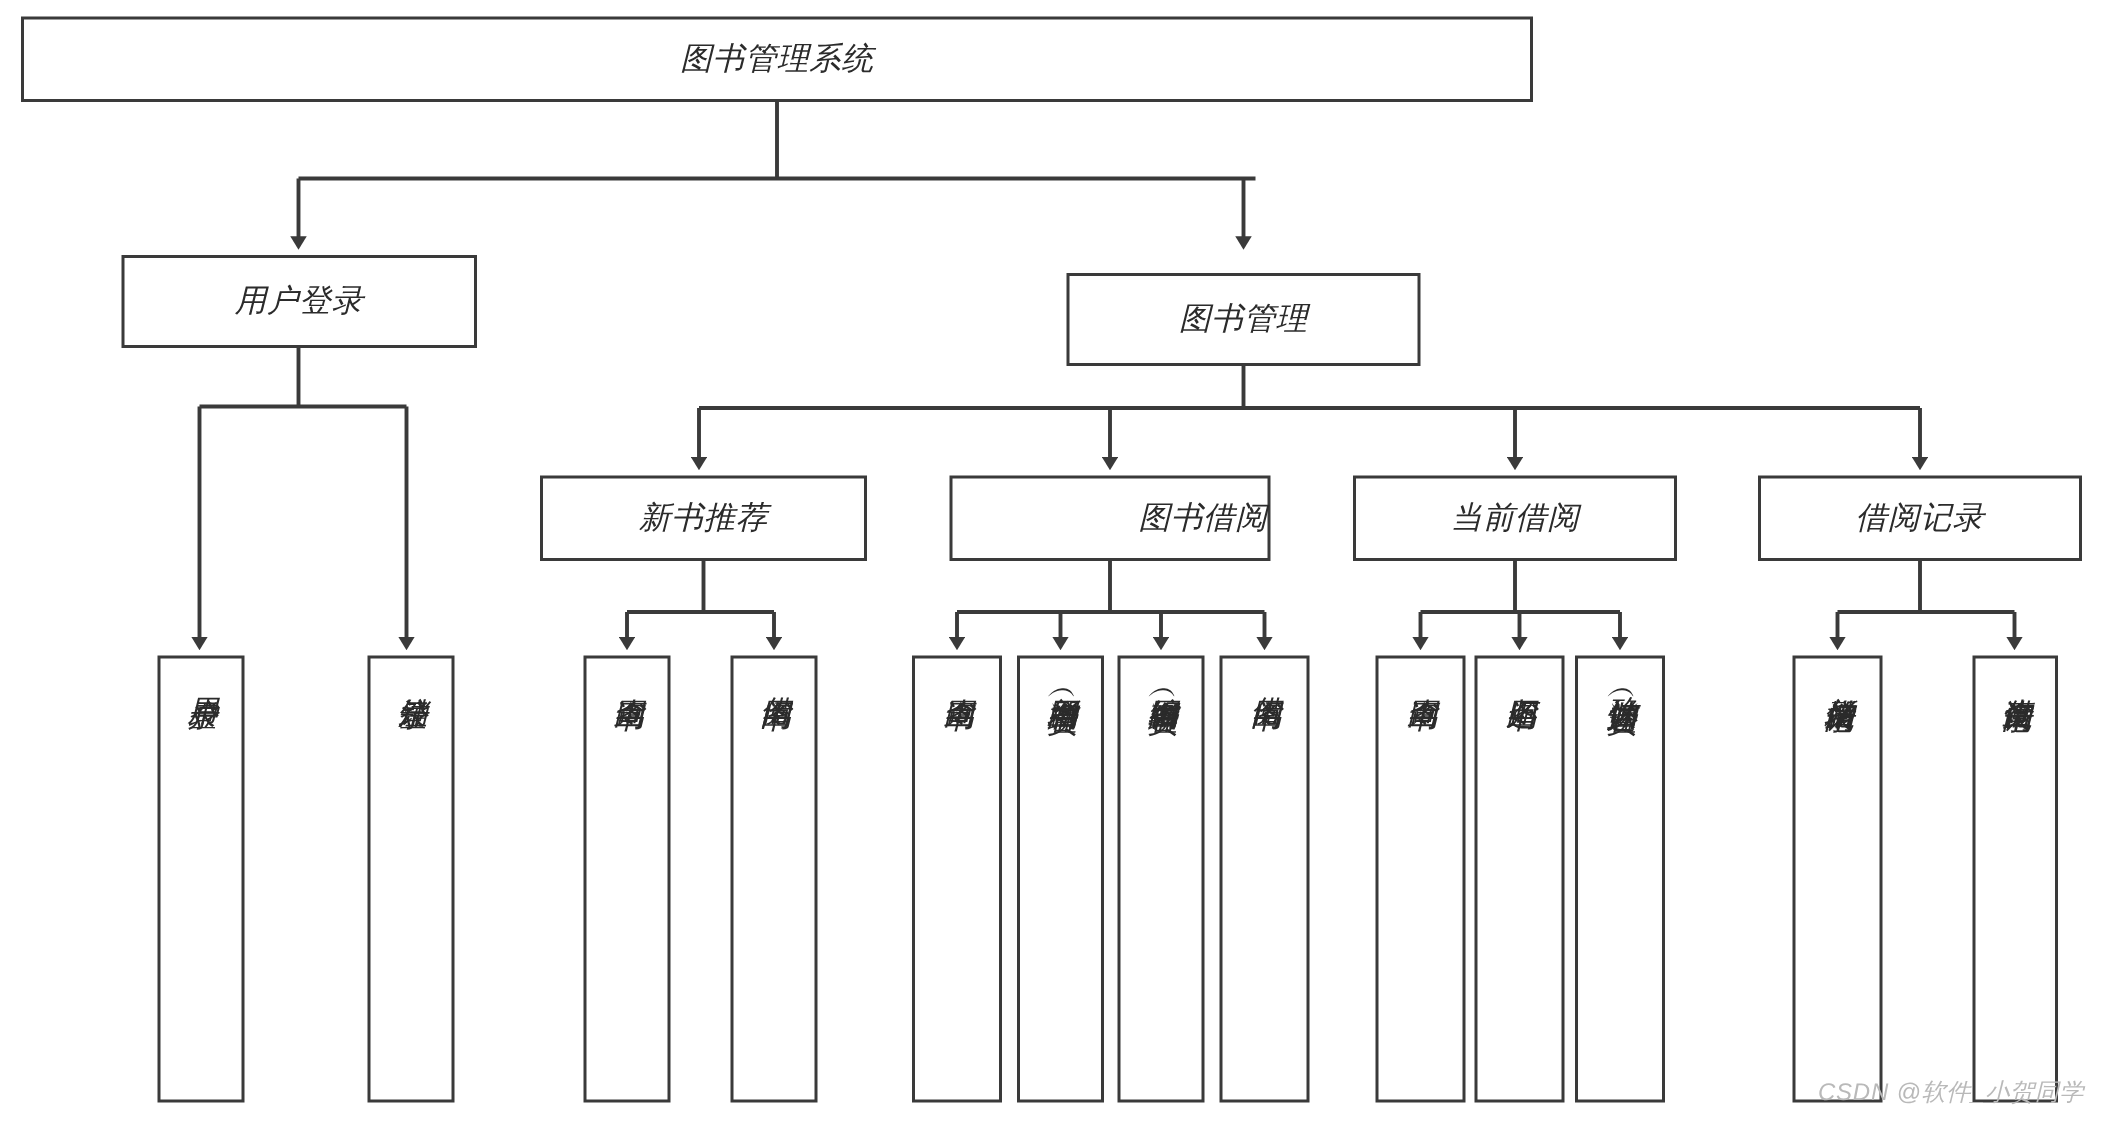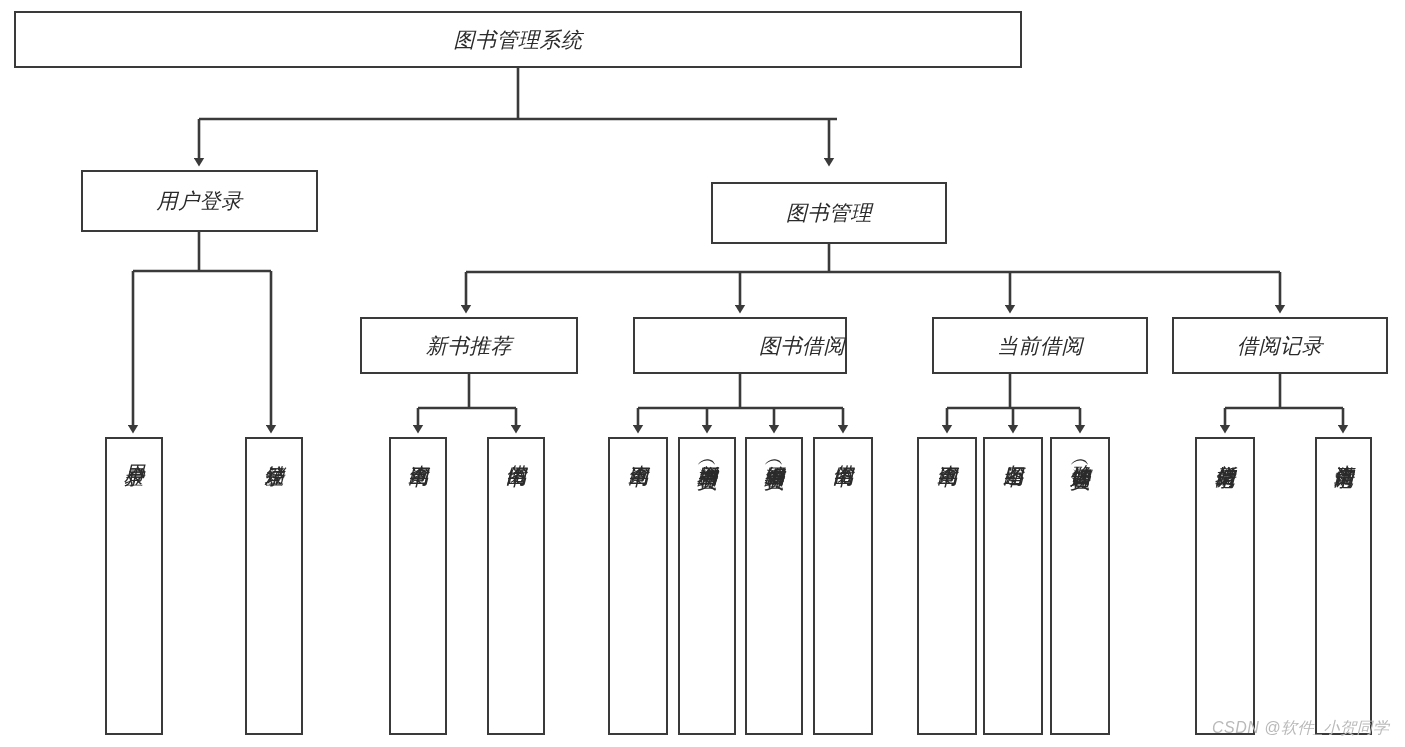--- a/index.html
+++ b/index.html
@@ -133,21 +133,21 @@
   <div class="node horizontal" style="left:711px;top:170px;width:236px;height:62px;margin-top:12px;">
     <span class="node-label">图书管理</span>
   </div>
 
   <div class="node horizontal" style="left:360px;top:317px;width:218px;height:57px;justify-content:center;">
     <span class="node-label">新书推荐</span>
   </div>
   <div class="node horizontal" style="left:633px;top:317px;width:214px;height:57px;justify-content:flex-end;">
     <span class="node-label">图书借阅</span>
   </div>
-  <div class="node horizontal" style="left:902px;top:317px;width:216px;height:57px;margin-left:30px;">
+  <div class="node horizontal" style="left:902px;top:317px;width:216px;height:57px;">
     <span class="node-label">当前借阅</span>
   </div>
   <div class="node horizontal" style="left:1172px;top:317px;width:216px;height:57px;">
     <span class="node-label">借阅记录</span>
   </div>
 
   <div class="node vertical" style="left:105px;top:437px;width:58px;height:298px;">
     <span class="node-label">用户登录</span>
   </div>
   <div class="node vertical" style="left:245px;top:437px;width:58px;height:298px;">

